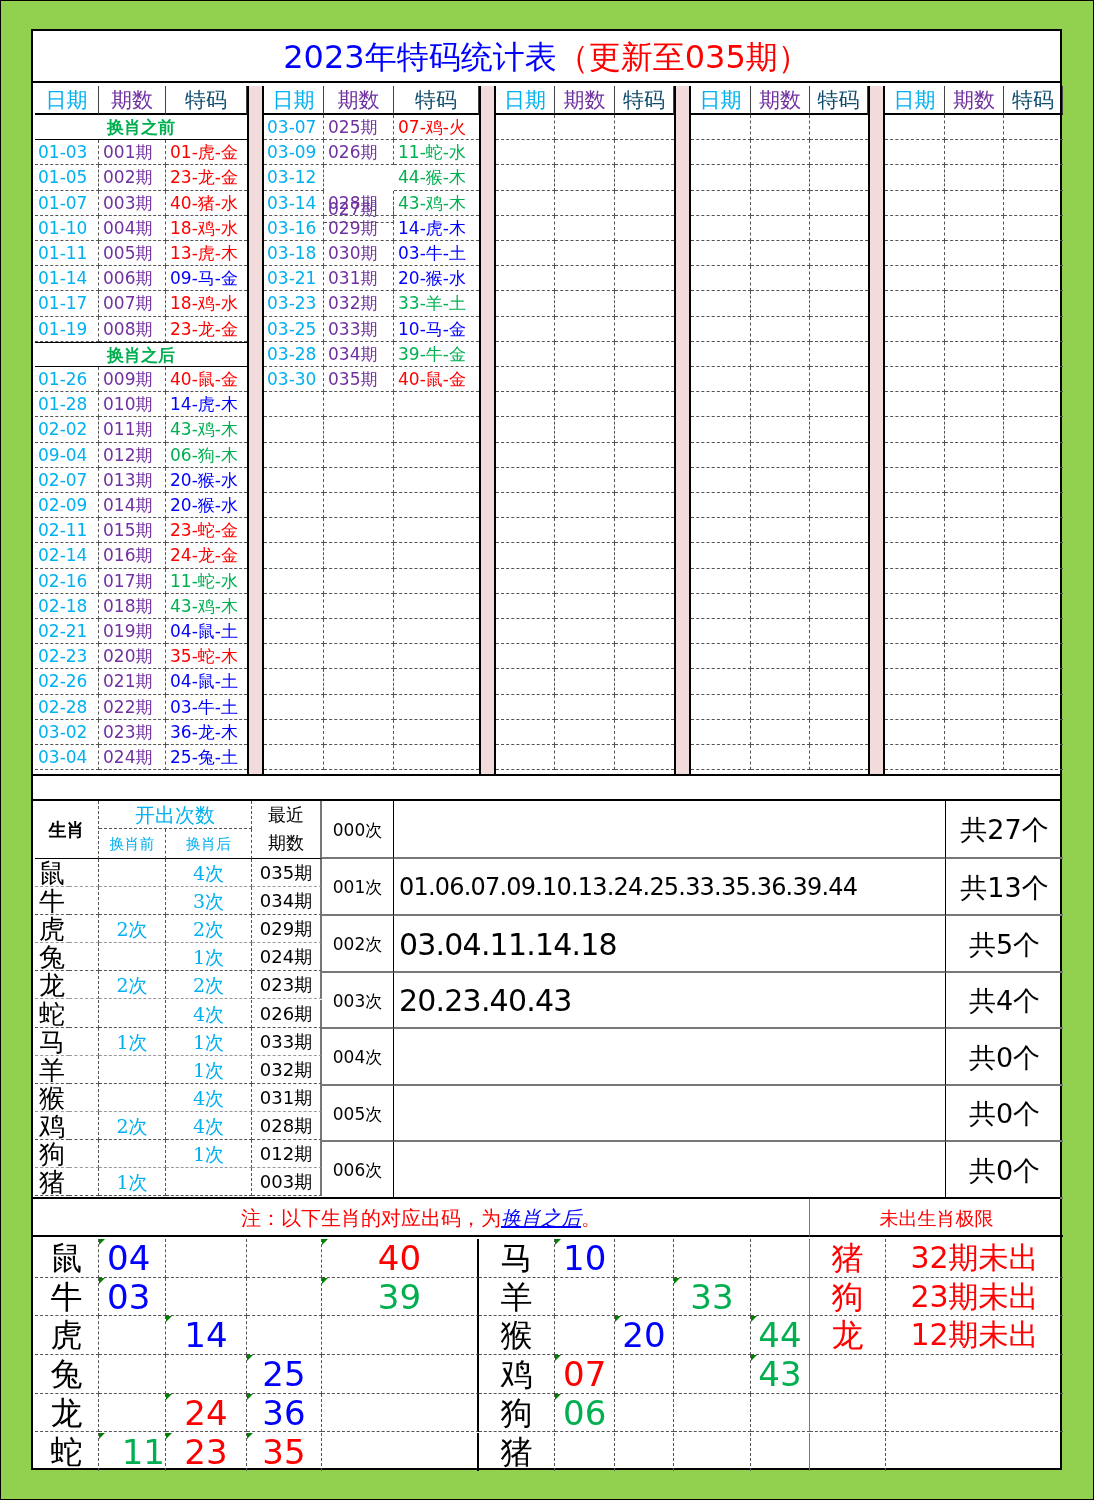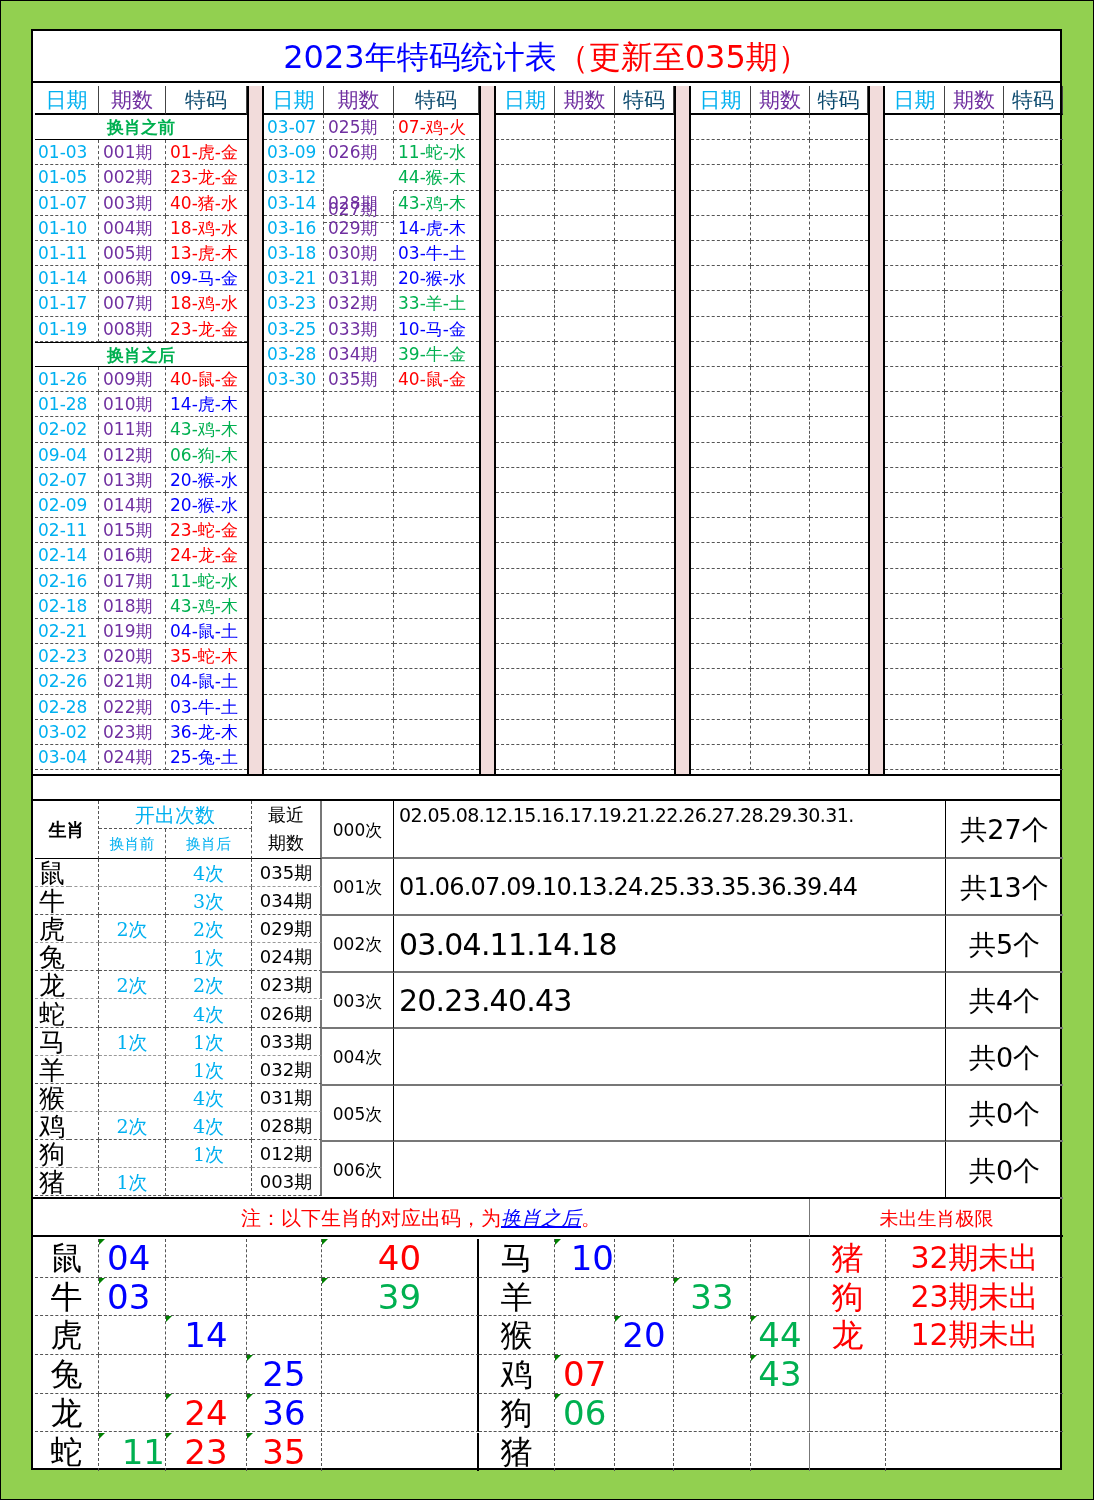--- a/index.html
+++ b/index.html
@@ -791,21 +791,20 @@
         <div class="abs" style="left: 36px; top: 1137.1px; width: 30px; height: 28.1px; border-right: 1px dashed rgb(85, 85, 85); border-bottom: 1px dashed rgb(85, 85, 85);"></div>
         <div class="abs cnt" style="left: 66px; top: 1137.1px; width: 67px; height: 28.1px; line-height: 28.1px; border-right: 1px dashed rgb(85, 85, 85); border-bottom: 1px dashed rgb(85, 85, 85);">1次</div>
         <div class="abs cnt" style="left: 133px; top: 1137.1px; width: 86px; height: 28.1px; line-height: 28.1px; border-right: 1px dashed rgb(85, 85, 85); border-bottom: 1px dashed rgb(85, 85, 85);"></div>
         <div class="abs" style="left: 219px; top: 1137.1px; width: 70px; height: 28.1px; line-height: 28.1px; text-align: center; font-size: 18px; border-right: 2px solid rgb(119, 119, 119); border-bottom: 1px dashed rgb(85, 85, 85);">003期</div>
       </div>
     </div>
   <div id="freq">
       <div>
         <div class="abs" style="left: 289px; top: 770px; width: 72px; height: 58px; line-height: 58px; text-align: center; font-size: 17px; border-right: 1px solid rgb(0, 0, 0); border-bottom: 2px solid rgb(119, 119, 119);">000次</div>
         <div class="abs" style="left: 361px; top: 770px; width: 552px; height: 58px; padding-left: 5px; border-right: 1px solid rgb(0, 0, 0); border-bottom: 2px solid rgb(119, 119, 119); overflow: hidden; white-space: nowrap; font-size: 19px; line-height: 29px; letter-spacing: -0.6px;">
-          <div>02.05.08.12.15.16.17.19.21.22.26.27.28.29.30.31.</div>
         </div>
         <div class="abs" style="left: 913px; top: 770px; width: 117px; height: 58px; line-height: 58px; text-align: center; font-size: 27px; border-bottom: 2px solid rgb(119, 119, 119);">共27个</div>
       </div>
       <div>
         <div class="abs" style="left: 289px; top: 828px; width: 72px; height: 57px; line-height: 57px; text-align: center; font-size: 17px; border-right: 1px solid rgb(0, 0, 0); border-bottom: 2px solid rgb(119, 119, 119);">001次</div>
         <div class="abs" style="left: 361px; top: 828px; width: 552px; height: 57px; padding-left: 5px; border-right: 1px solid rgb(0, 0, 0); border-bottom: 2px solid rgb(119, 119, 119); overflow: hidden; white-space: nowrap; font-size: 24px; line-height: 57px; letter-spacing: -0.8px;"><span>01.06.07.09.10.13.24.25.33.35.36.39.44</span></div>
         <div class="abs" style="left: 913px; top: 828px; width: 117px; height: 57px; line-height: 57px; text-align: center; font-size: 27px; border-bottom: 2px solid rgb(119, 119, 119);">共13个</div>
       </div>
       <div>
         <div class="abs" style="left: 289px; top: 885px; width: 72px; height: 57px; line-height: 57px; text-align: center; font-size: 17px; border-right: 1px solid rgb(0, 0, 0); border-bottom: 2px solid rgb(119, 119, 119);">002次</div>
@@ -874,21 +873,21 @@
       </div>
       <div>
         <div class="abs" style="left: 2px; top: 1401.5px; width: 64px; height: 38.7px; line-height: 38.7px; text-align: center; font-size: 32px; border-right: 1px dashed rgb(85, 85, 85); border-bottom: none;">蛇</div>
         <div class="abs num" style="left: 66px; top: 1401.5px; width: 67px; height: 38.7px; line-height: 38.7px; color: rgb(0, 176, 80); border-right: 1px dashed rgb(85, 85, 85); border-bottom: none; text-align: right; padding-left: 8px;">11<span class="tri"></span></div>
         <div class="abs num" style="left: 133px; top: 1401.5px; width: 81px; height: 38.7px; line-height: 38.7px; color: rgb(255, 0, 0); border-right: 1px dashed rgb(85, 85, 85); border-bottom: none;">23<span class="tri"></span></div>
         <div class="abs num" style="left: 214px; top: 1401.5px; width: 75px; height: 38.7px; line-height: 38.7px; color: rgb(255, 0, 0); border-right: 1px dashed rgb(85, 85, 85); border-bottom: none;">35<span class="tri"></span></div>
         <div class="abs num" style="left: 289px; top: 1401.5px; width: 157px; height: 38.7px; line-height: 38.7px; color: rgb(0, 0, 0); border-right: 2px solid rgb(0, 0, 0); border-bottom: none;"></div>
       </div>
       <div>
         <div class="abs" style="left: 446px; top: 1208px; width: 76px; height: 38.7px; line-height: 38.7px; text-align: center; font-size: 32px; border-right: 1px dashed rgb(85, 85, 85); border-bottom: 1px dashed rgb(85, 85, 85);">马</div>
-        <div class="abs num" style="left: 522px; top: 1208px; width: 60px; height: 38.7px; line-height: 38.7px; color: rgb(0, 0, 255); border-right: 1px dashed rgb(85, 85, 85); border-bottom: 1px dashed rgb(85, 85, 85); text-align: right; padding-left: 8px;">10<span class="tri"></span></div>
+        <div class="abs num" style="left: 522px; top: 1208px; width: 60px; height: 38.7px; line-height: 38.7px; color: rgb(0, 0, 255); border-right: 1px dashed rgb(85, 85, 85); border-bottom: 1px dashed rgb(85, 85, 85); text-align: left; padding-left: 8px;">10<span class="tri"></span></div>
         <div class="abs num" style="left: 582px; top: 1208px; width: 59px; height: 38.7px; line-height: 38.7px; color: rgb(0, 0, 0); border-right: 1px dashed rgb(85, 85, 85); border-bottom: 1px dashed rgb(85, 85, 85);"></div>
         <div class="abs num" style="left: 641px; top: 1208px; width: 77px; height: 38.7px; line-height: 38.7px; color: rgb(0, 0, 0); border-right: 1px dashed rgb(85, 85, 85); border-bottom: 1px dashed rgb(85, 85, 85);"></div>
         <div class="abs num" style="left: 718px; top: 1208px; width: 59px; height: 38.7px; line-height: 38.7px; color: rgb(0, 0, 0); border-right: 1px solid rgb(119, 119, 119); border-bottom: 1px dashed rgb(85, 85, 85);"></div>
       </div>
       <div>
         <div class="abs" style="left: 446px; top: 1246.7px; width: 76px; height: 38.7px; line-height: 38.7px; text-align: center; font-size: 32px; border-right: 1px dashed rgb(85, 85, 85); border-bottom: 1px dashed rgb(85, 85, 85);">羊</div>
         <div class="abs num" style="left: 522px; top: 1246.7px; width: 60px; height: 38.7px; line-height: 38.7px; color: rgb(0, 0, 0); border-right: 1px dashed rgb(85, 85, 85); border-bottom: 1px dashed rgb(85, 85, 85);"></div>
         <div class="abs num" style="left: 582px; top: 1246.7px; width: 59px; height: 38.7px; line-height: 38.7px; color: rgb(0, 0, 0); border-right: 1px dashed rgb(85, 85, 85); border-bottom: 1px dashed rgb(85, 85, 85);"></div>
         <div class="abs num" style="left: 641px; top: 1246.7px; width: 77px; height: 38.7px; line-height: 38.7px; color: rgb(0, 176, 80); border-right: 1px dashed rgb(85, 85, 85); border-bottom: 1px dashed rgb(85, 85, 85);">33<span class="tri"></span></div>
         <div class="abs num" style="left: 718px; top: 1246.7px; width: 59px; height: 38.7px; line-height: 38.7px; color: rgb(0, 0, 0); border-right: 1px solid rgb(119, 119, 119); border-bottom: 1px dashed rgb(85, 85, 85);"></div>

